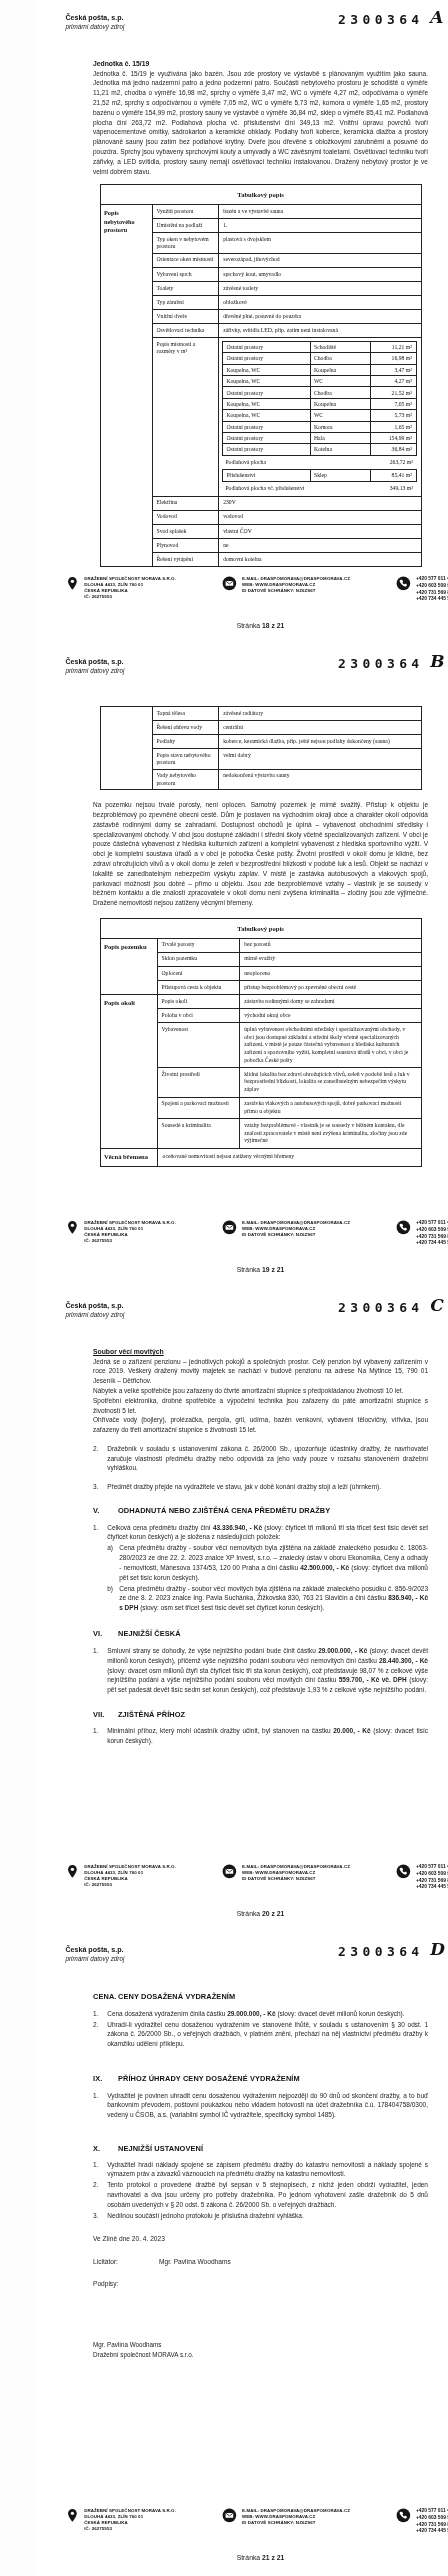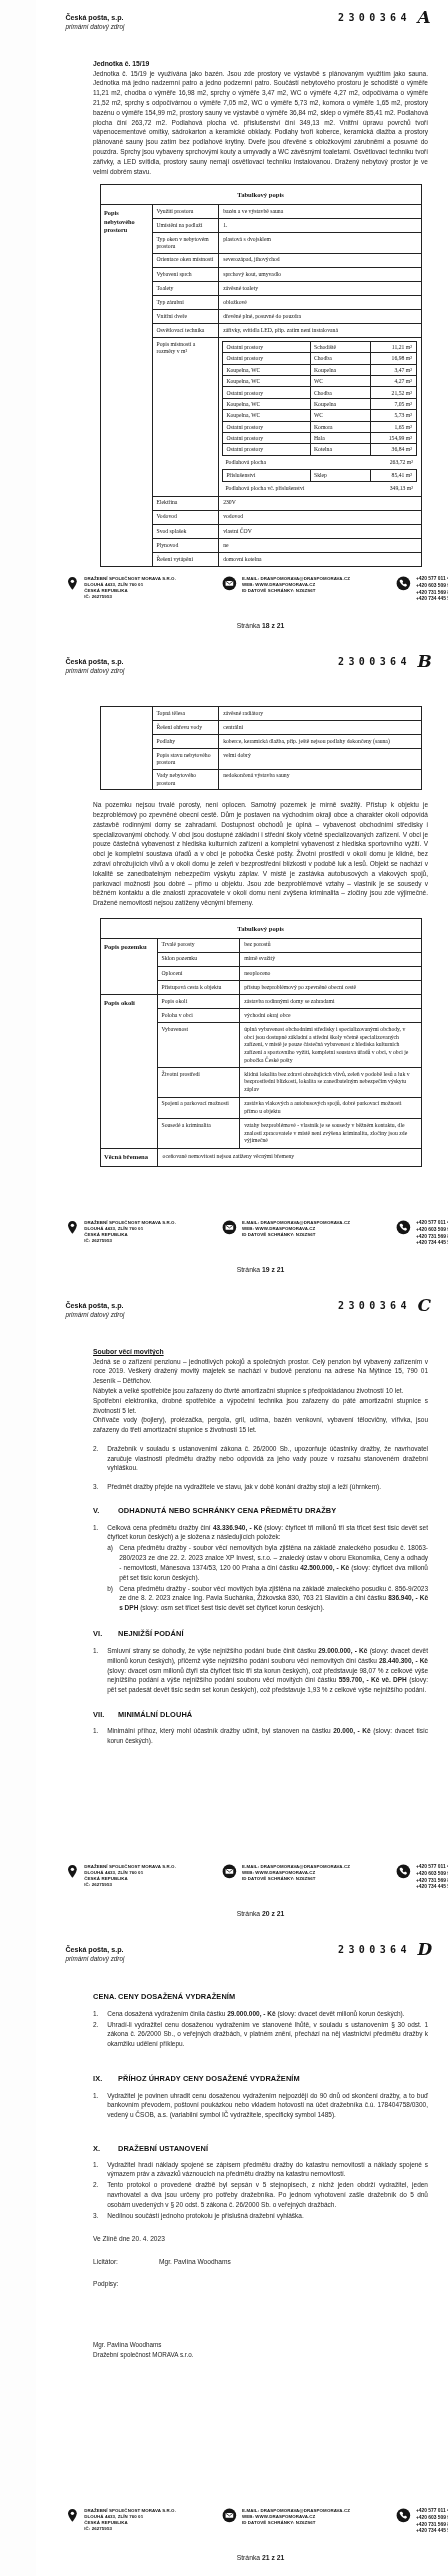--- a/index.html
+++ b/index.html
@@ -4,21 +4,21 @@
 <style>
   html,body{margin:0;padding:0;background:#fdfdfd;}
   #canvas{width:446px;background:#fff;margin-left:36px;}
   .page{position:relative;width:449px;height:644px;background:#fff;overflow:hidden;
         font-family:"Liberation Sans",sans-serif;color:#1d1d1d;}
   
   .hdr{position:absolute;top:14.2px;left:29.5px;}
   .hdr-org{font-weight:bold;font-size:7.1px;color:#111;}
   .hdr-sub{font-style:italic;font-size:6.3px;color:#222;margin-top:1.1px;}
   .stamp{position:absolute;top:12px;left:302px;display:flex;align-items:flex-start;gap:6.6px;}
-  .stamp-num{font-family:"DejaVu Sans Mono",monospace;font-size:10px;font-weight:bold;
+  .stamp-num{font-family:"DejaVu Sans Mono",monospace;font-size:13px;font-weight:bold;
              letter-spacing:4.4px;color:#151515;}
   .stamp-letter{font-family:"DejaVu Serif",serif;font-style:italic;font-weight:bold;
                 font-size:17px;line-height:15.3px;margin-top:-1.6px;color:#151515;}
   
   .pbody{position:absolute;left:57px;top:60px;width:335px;}
   .pbody-b{top:62px;}
   .doc-title{font-weight:bold;font-size:6.8px;margin-bottom:1.6px;color:#111;}
   .para{font-size:6.5px;line-height:9.8px;text-align:justify;color:#1d1d1d;}
   .c-head{font-weight:bold;font-size:6.8px;text-decoration:underline;margin-bottom:1.6px;color:#111;}
   
@@ -504,47 +504,47 @@
         <span class="item-n">2.</span>
         <span class="item-t">Dražebník v souladu s ustanoveními zákona č. 26/2000 Sb., upozorňuje účastníky dražby, že navrhovatel zaručuje vlastnosti předmětu dražby nebo odpovídá za jeho vady pouze v rozsahu stanoveném dražební vyhláškou.</span>
       </div>
       <div class="item" style="margin-top:8.8px;">
         <span class="item-n">3.</span>
         <span class="item-t">Předmět dražby přejde na vydražitele ve stavu, jak v době konání dražby stojí a leží (úhrnkem).</span>
       </div>
 
       <div class="sec" style="margin-top:14.2px;">
         <span class="sec-num">V.</span>
-        <span>ODHADNUTÁ NEBO SCHRÁNKY CENA PŘEDMĚTU DRAŽBY</span>
+        <span>ODHADNUTÁ NEBO ZJIŠTĚNÁ CENA PŘEDMĚTU DRAŽBY</span>
       </div>
       <div class="item" style="margin-top:7.7px;">
         <span class="item-n">1.</span>
         <span class="item-t"><span>Celková cena předmětu dražby činí </span><span class="b">43.336.940, - Kč</span><span> (slovy: čtyřicet tři milionů tři sta třicet šest tisíc devět set čtyřicet korun českých) a je složena z následujících položek:</span></span>
       </div>
       <div class="item sub-item">
         <span class="sub-n">a)</span>
         <span class="item-t"><span>Cena předmětu dražby - soubor věcí nemovitých byla zjištěna na základě znaleckého posudku č. 18063-280/2023 ze dne 22. 2. 2023 znalce XP Invest, s.r.o. – znalecký ústav v oboru Ekonomika, Ceny a odhady - nemovitosti, Mánesova 1374/53, 120 00 Praha a činí částku </span><span class="b">42.500.000, - Kč</span><span> (slovy: čtyřicet dva milionů pět set tisíc korun českých).</span></span>
       </div>
       <div class="item sub-item">
         <span class="sub-n">b)</span>
         <span class="item-t"><span>Cena předmětu dražby - soubor věcí movitých byla zjištěna na základě znaleckého posudku č. 856-9/2023 ze dne 8. 2. 2023 znalce Ing. Pavla Suchánka, Žižkovská 830, 763 21 Slavičín a činí částku </span><span class="b">836.940, - Kč s DPH</span><span> (slovy: osm set třicet šest tisíc devět set čtyřicet korun českých).</span></span>
       </div>
 
       <div class="sec" style="margin-top:16.4px;align-items:flex-end;">
         <span class="sec-num">VI.</span>
-        <span>NEJNIŽŠÍ PODÁNÍ</span>
+        <span>NEJNIŽŠÍ ČESKÁ</span>
       </div>
       <div class="item" style="margin-top:7.7px;">
         <span class="item-n">1.</span>
         <span class="item-t"><span>Smluvní strany se dohodly, že výše nejnižšího podání bude činit částku </span><span class="b">29.000.000, - Kč</span><span> (slovy: dvacet devět milionů korun českých), přičemž výše nejnižšího podání souboru věcí nemovitých činí částku </span><span class="b">28.440.300, - Kč</span><span> (slovy: dvacet osm milionů čtyři sta čtyřicet tisíc tři sta korun českých), což představuje 98,07 % z celkové výše nejnižšího podání a výše nejnižšího podání souboru věcí movitých činí částku </span><span class="b">559.700, - Kč vč. DPH</span><span> (slovy: pět set padesát devět tisíc sedm set korun českých), což představuje 1,93 % z celkové výše nejnižšího podání.</span></span>
       </div>
 
       <div class="sec" style="margin-top:15.3px;align-items:flex-end;">
         <span class="sec-num">VII.</span>
-        <span>MINIMÁLNÍ DLOUHÁ</span>
+        <span>ZJIŠTĚNÁ PŘÍHOZ</span>
       </div>
       <div class="item" style="margin-top:6.6px;">
         <span class="item-n">1.</span>
         <span class="item-t"><span>Minimální příhoz, který mohl účastník dražby učinit, byl stanoven na částku </span><span class="b">20.000, - Kč</span><span> (slovy: dvacet tisíc korun českých).</span></span>
       </div>
     </div>
 
     <div class="pfoot">
       <div class="fblock">
         <span class="ficon">
@@ -625,21 +625,21 @@
         <span class="sec-num">IX.</span>
         <span>PŘÍHOZ ÚHRADY CENY DOSAŽENÉ VYDRAŽENÍM</span>
       </div>
       <div class="item" style="margin-top:7.7px;">
         <span class="item-n">1.</span>
         <span class="item-t">Vydražitel je povinen uhradit cenu dosaženou vydražením nejpozději do 90 dnů od skončení dražby, a to buď bankovním převodem, poštovní poukázkou nebo vkladem hotovosti na účet dražebníka č.ú. 178404758/0300, vedený u ČSOB, a.s. (variabilní symbol IČ vydražitele, specifický symbol 1485).</span>
       </div>
 
       <div class="sec" style="margin-top:24px;">
         <span class="sec-num">X.</span>
-        <span>DRAŽEBNÍ USTANOVENÍ</span>
+        <span>NEJNIŽŠÍ USTANOVENÍ</span>
       </div>
       <div style="margin-top:6.6px;">
 
           <div class="item">
             <span class="item-n">1.</span>
             <span class="item-t">Vydražitel hradí náklady spojené se zápisem předmětu dražby do katastru nemovitostí a náklady spojené s výmazem práv a závazků váznoucích na předmětu dražby na katastru nemovitostí.</span>
           </div>
 
           <div class="item">
             <span class="item-n">2.</span>

